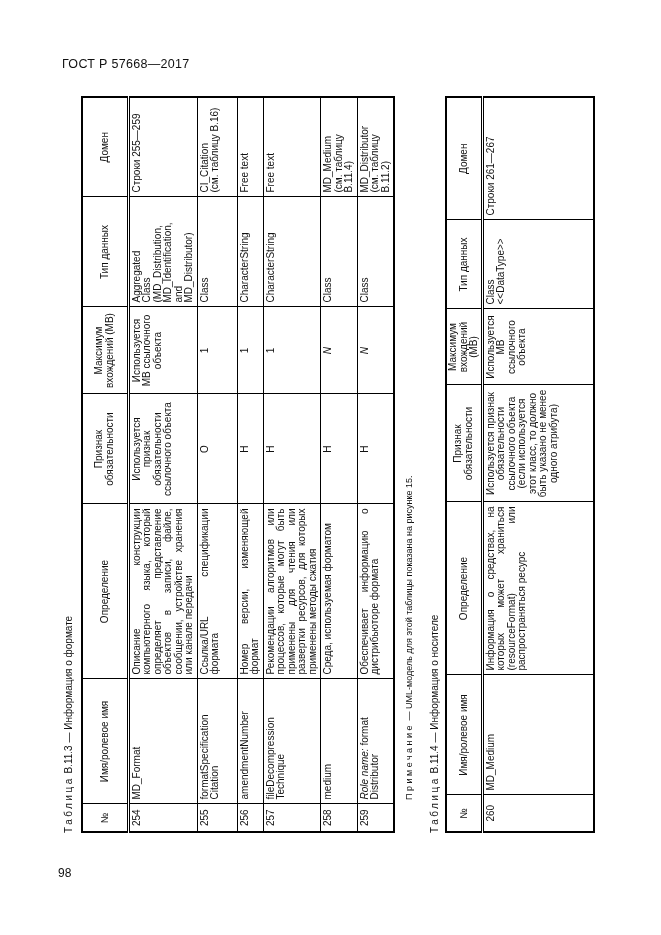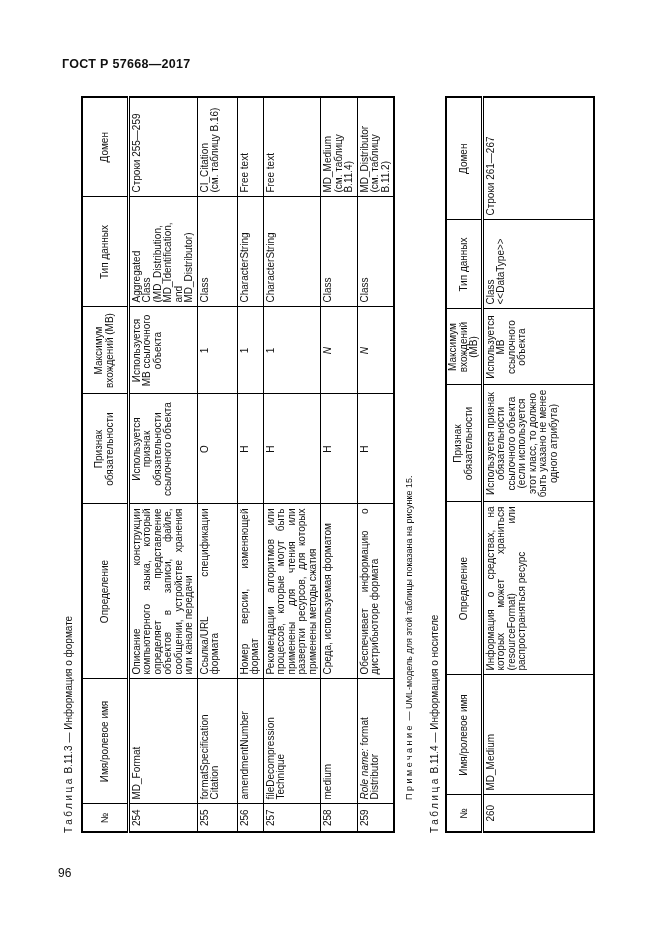--- a/index.html
+++ b/index.html
@@ -4,21 +4,21 @@
 <style>
   html,body{margin:0;padding:0;}
   body{
     width:661px;height:935px;position:relative;overflow:hidden;
     background:#ffffff;
     font-family:"Liberation Sans",sans-serif;
     color:#111;
   }
   .page-header{
     position:absolute;left:62px;top:57px;
-    font-size:12.5px;font-weight:bold;letter-spacing:.3px;
+    font-size:12.5px;font-weight:normal;letter-spacing:.3px;
   }
   .page-number{
     position:absolute;left:58px;top:866px;
     font-size:12px;
   }
   
   .rotated{
     position:absolute;left:60px;top:838px;
     width:742px;height:530px;
     transform:rotate(-90deg);
@@ -57,21 +57,21 @@
   .c-def{text-align:justify;}
   .center{text-align:center;}
   .pre{white-space:pre-line;}
   .b{font-weight:bold;}
   .it{font-style:italic;}
 </style>
 </head>
 <body>
 
 <div class="page-header">ГОСТ Р 57668—2017</div>
-<div class="page-number">96</div>
+<div class="page-number">98</div>
 
 <div class="rotated">
 
   <div class="caption"><span class="spaced">Таблица</span> <span>В.11.3 — Информация о формате</span></div>
 
   <table class="gt">
     <colgroup>
       <col style="width:28px">
         <col style="width:125px">
         <col style="width:175px">

